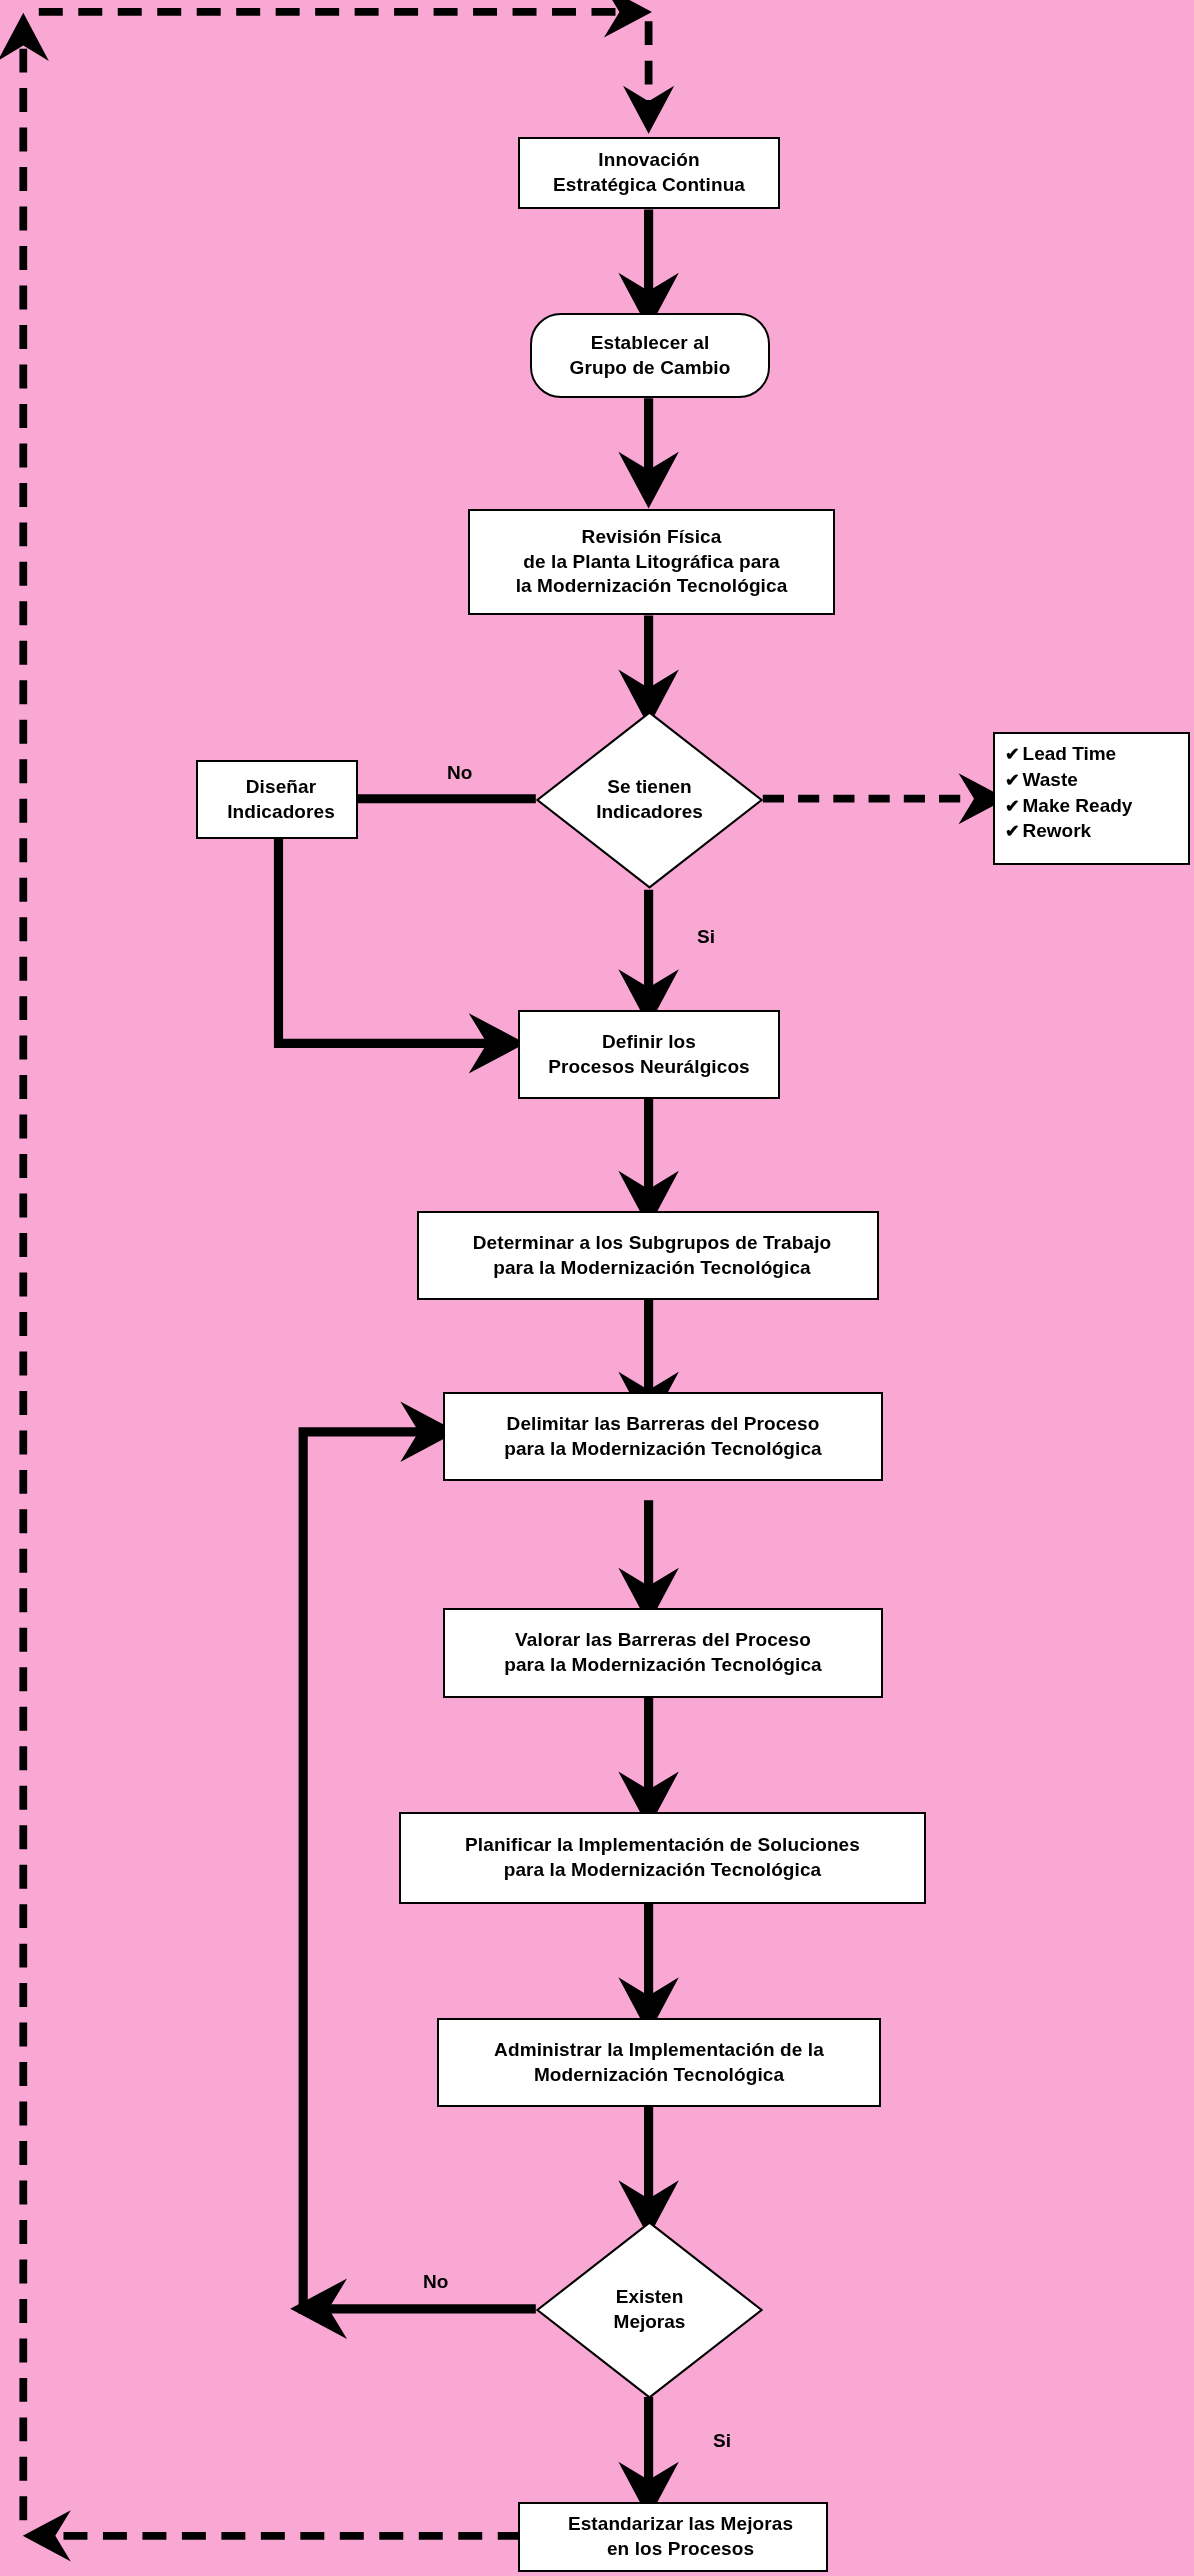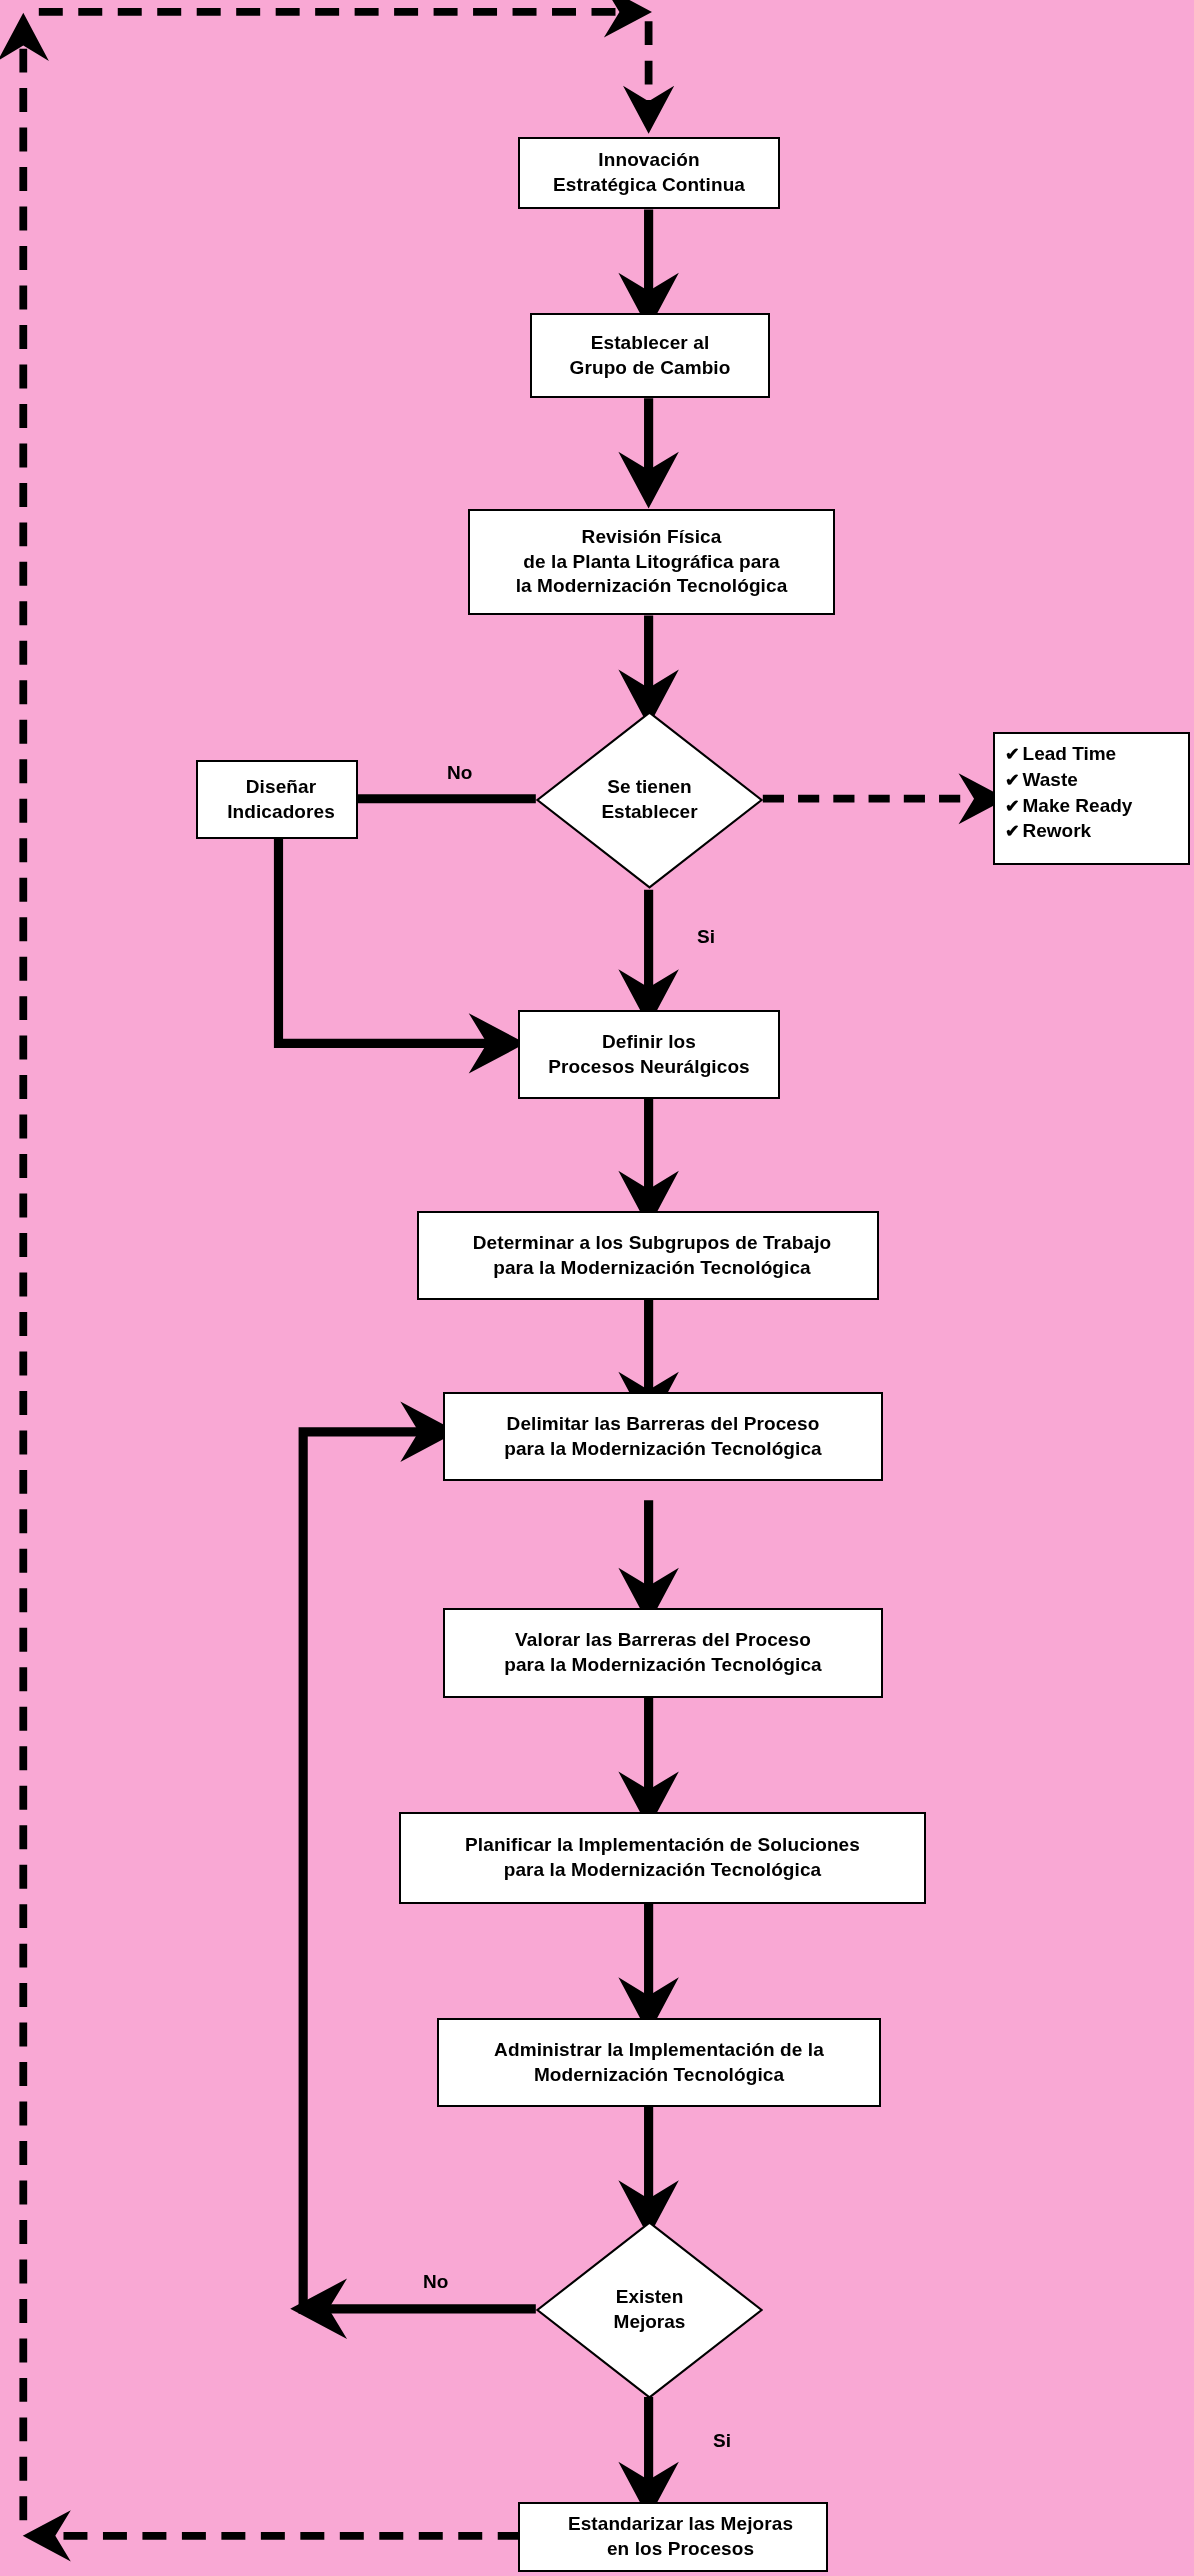--- a/index.html
+++ b/index.html
@@ -166,37 +166,37 @@
     <g stroke="#000000" stroke-width="11" fill="none" stroke-dasharray="30 20">
       <path d="M 1082,1133 L 1408,1133" marker-end="url(#ah)"></path>
     </g>
   </svg>
 
   <div class="node" style="left:518px; top:137px; width:262px; height:72px;">
     <span>Innovación
 Estratégica Continua</span>
   </div>
 
-  <div class="node" style="left:530px; top:313px; width:240px; height:85px;">
+  <div class="node" style="left:530px; top:313px; width:240px; height:85px;border-radius:31px;">
     <span>Establecer al
 Grupo de Cambio</span>
   </div>
 
   <div class="node" style="left:468px; top:509px; width:367px; height:106px;">
     <span>Revisión Física
 de la Planta Litográfica para
 la Modernización Tecnológica</span>
   </div>
 
   <div class="decision" style="left:536px; top:711px; width:227px; height:178px;">
     <svg class="dia" viewBox="0 0 322 252" xmlns="http://www.w3.org/2000/svg">
       <polygon points="161,2 320,126 161,250 2,126" fill="#ffffff" stroke="#000000" stroke-width="3"></polygon>
     </svg>
     <div class="dlabel">Se tienen
-Establecer</div>
+Indicadores</div>
   </div>
 
   <div class="node" style="left:196px; top:760px; width:162px; height:79px;padding-left:8px;">
     <span>Diseñar
 Indicadores</span>
   </div>
 
   <div class="checklist" style="left:993px; top:732px; width:197px; height:133px;">
     <div class="ci">
       <span class="ck">✔</span>

